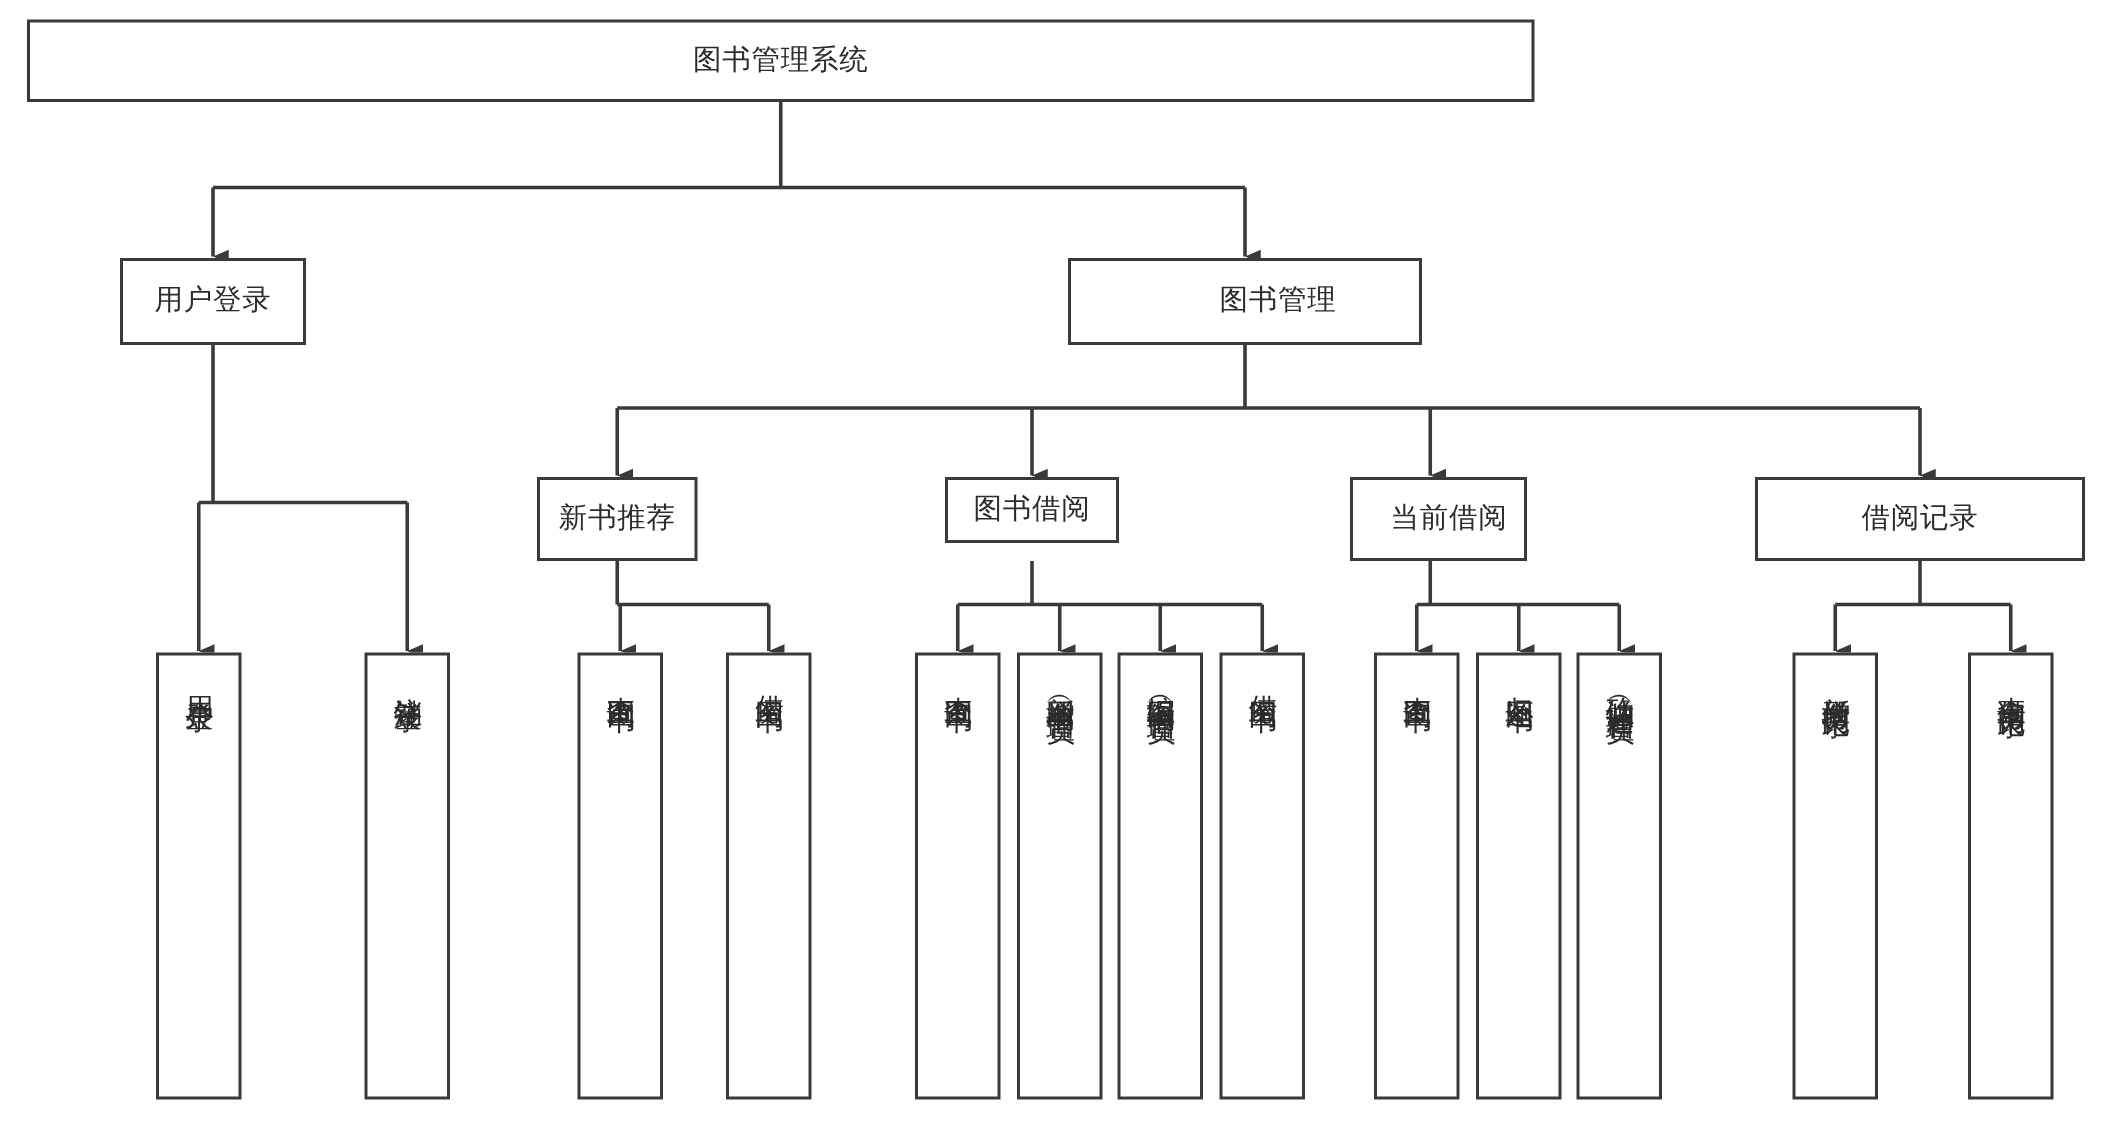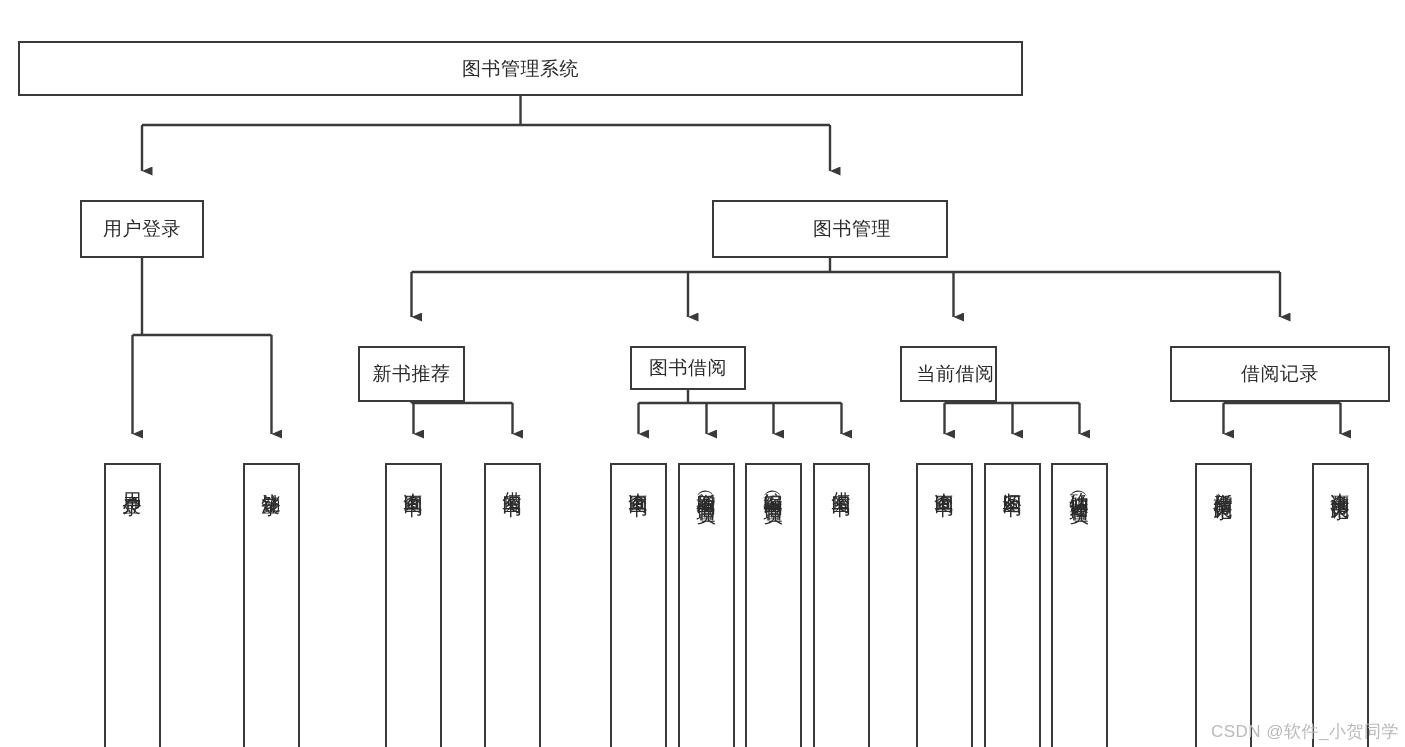--- a/index.html
+++ b/index.html
@@ -29,21 +29,20 @@
   .node {
     position: absolute;
     box-sizing: border-box;
     background: #ffffff;
     border: 2px solid #3a3a3a;
     display: flex;
     align-items: center;
     justify-content: center;
     color: #2b2b2b;
     z-index: 2;
-    margin-top: 28px;
   }
   .node-label {
     font-size: 19px;
     line-height: 1.15;
     letter-spacing: 0.5px;
     white-space: nowrap;
     color: #2b2b2b;
   }
   .node.vert {
     align-items: flex-start;
@@ -127,21 +126,21 @@
       </div>
       <div class="node" style="left: 712px; top: 172px; width: 236px; height: 58px; padding-left: 44px;">
         <span class="node-label">图书管理</span>
       </div>
       <div class="node" style="left: 358px; top: 318px; width: 107px; height: 56px;">
         <span class="node-label">新书推荐</span>
       </div>
       <div class="node" style="left: 630px; top: 318px; width: 116px; height: 44px;">
         <span class="node-label">图书借阅</span>
       </div>
-      <div class="node" style="left: 900px; top: 318px; width: 97px; height: 56px; padding-left: 14px;">
+      <div class="node" style="left: 900px; top: 318px; width: 118px; height: 56px; padding-left: 14px;">
         <span class="node-label">当前借阅</span>
       </div>
       <div class="node" style="left: 1170px; top: 318px; width: 220px; height: 56px;">
         <span class="node-label">借阅记录</span>
       </div>
       <div class="node vert" style="left: 104px; top: 435px; width: 57px; height: 298px;">
         <span class="node-label">用户登录</span>
       </div>
       <div class="node vert" style="left: 243px; top: 435px; width: 57px; height: 298px;">
         <span class="node-label">注销登录</span>
@@ -174,14 +173,13 @@
         <span class="node-label">确认归还（管理员）</span>
       </div>
       <div class="node vert" style="left: 1195px; top: 435px; width: 57px; height: 298px;">
         <span class="node-label">新增借阅记录</span>
       </div>
       <div class="node vert" style="left: 1312px; top: 435px; width: 57px; height: 298px;">
         <span class="node-label">查询借阅记录</span>
       </div>
     </div>
 
-  <div class="watermark">CSDN @软件_小贺同学</div>
 </div>
 
 </body></html>

